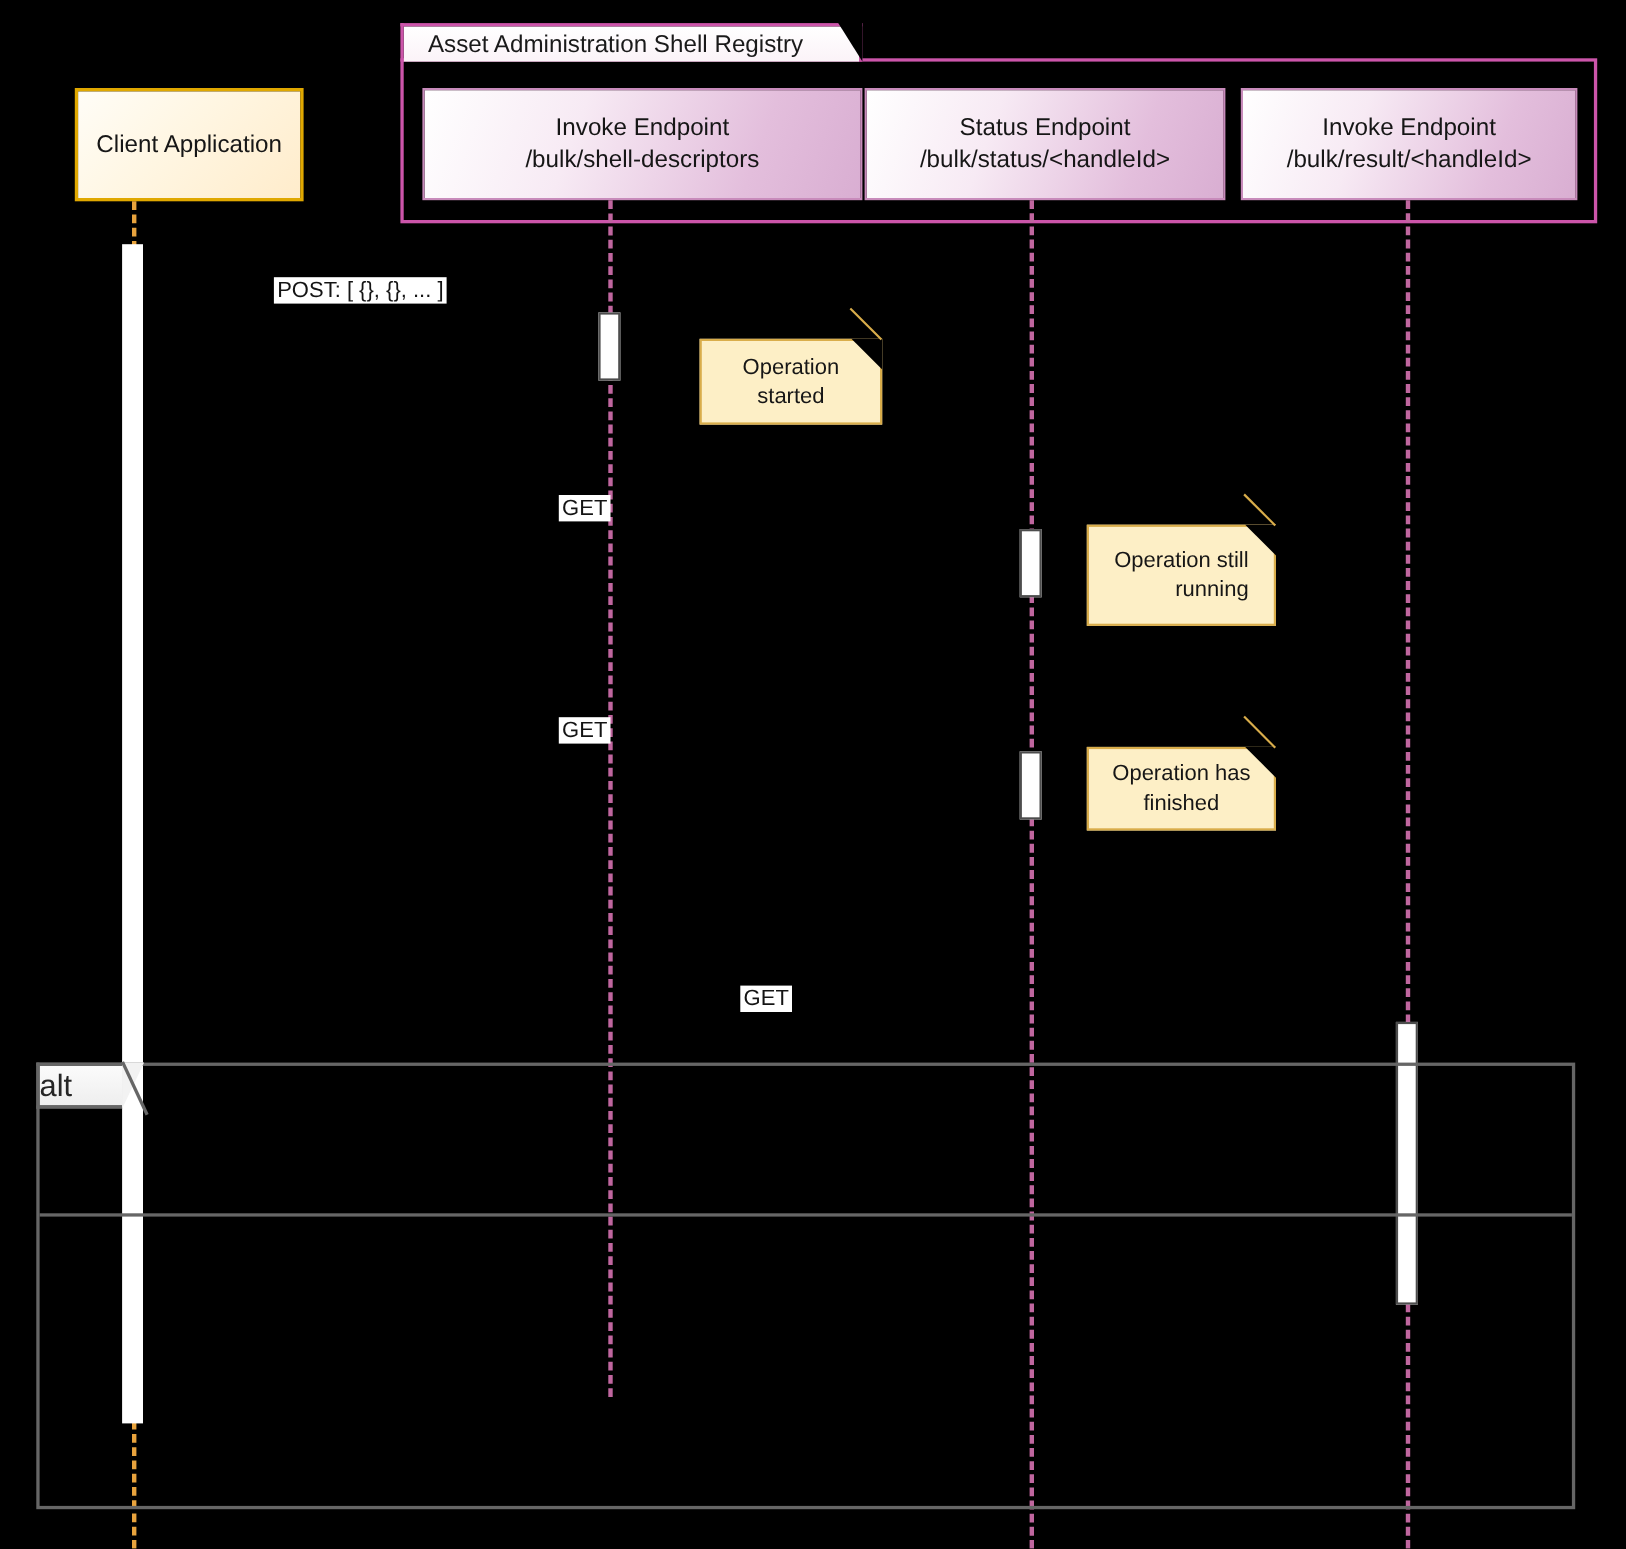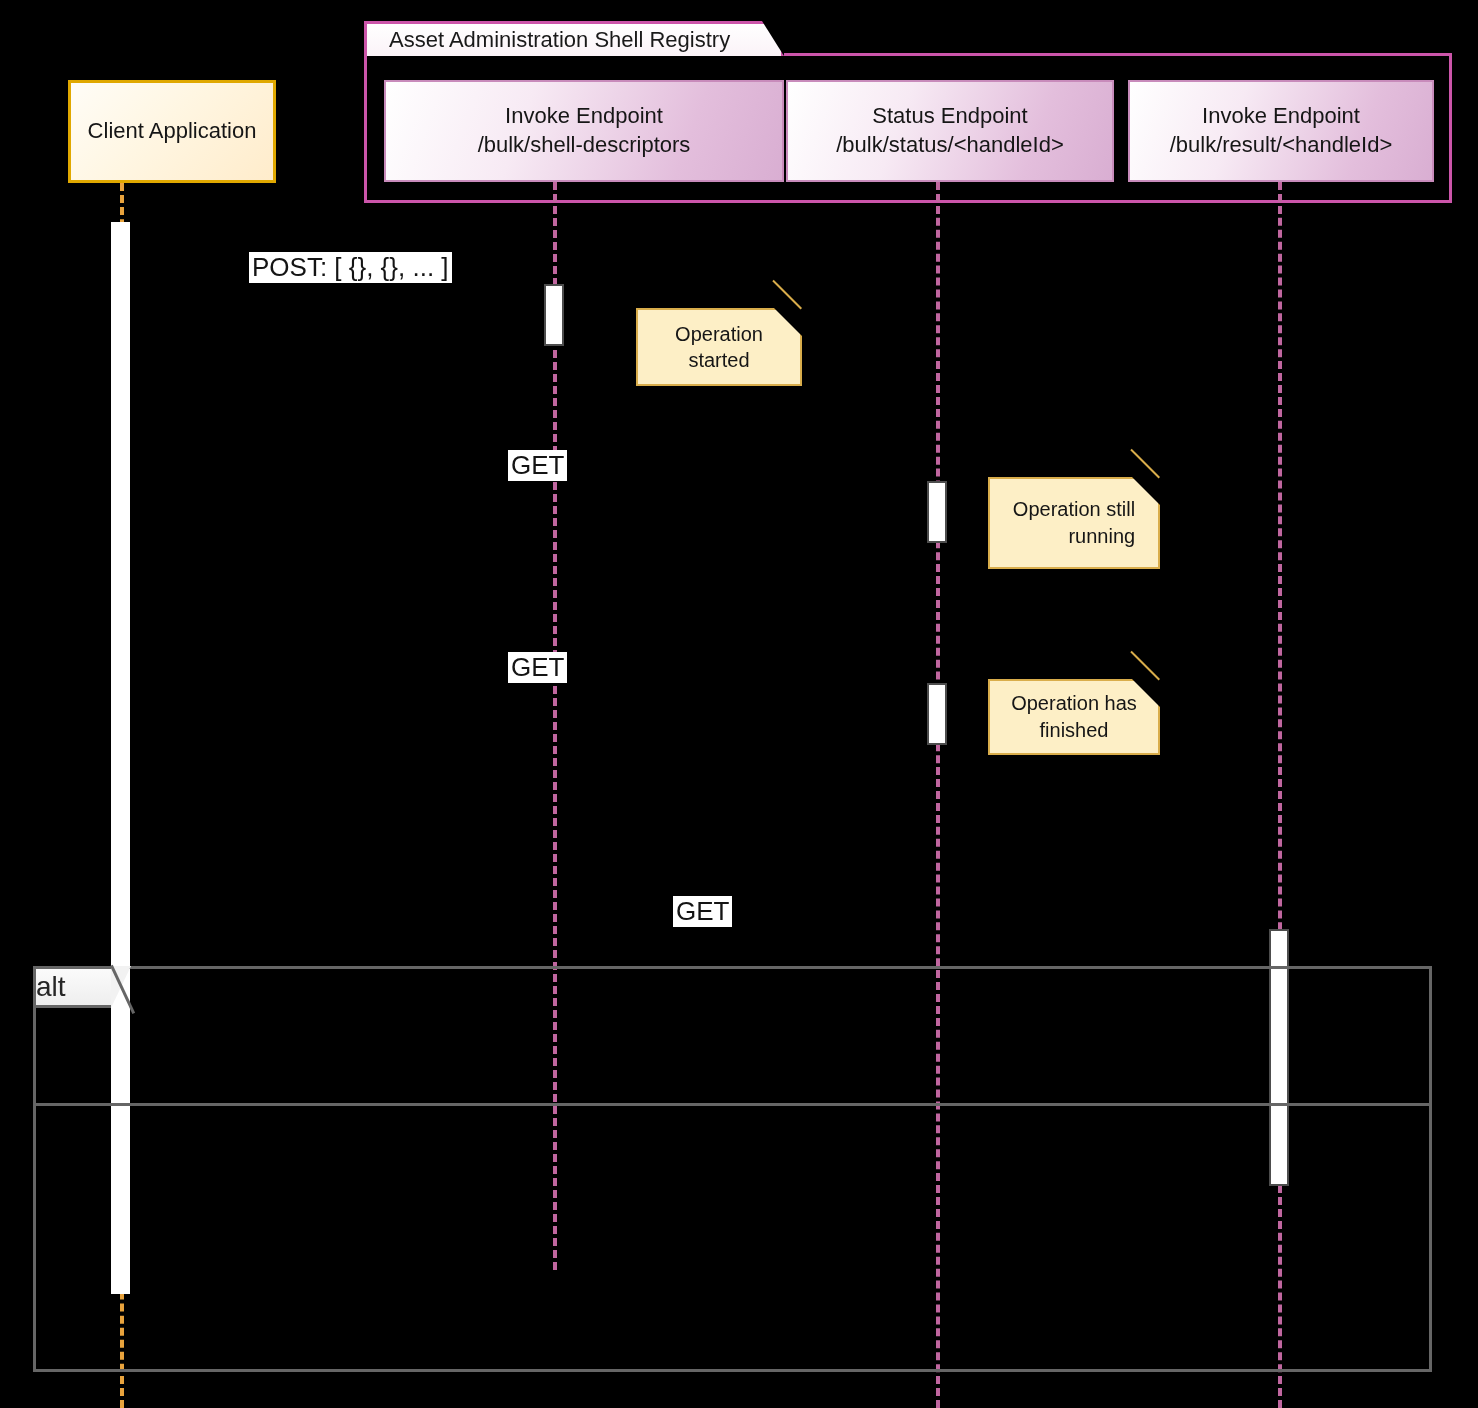--- a/index.html
+++ b/index.html
@@ -86,21 +86,21 @@
   .activation.plain {
     border: none;
     background: #ffffff;
   }
 
   
   .msg-label {
     position: absolute;
     background: #ffffff;
     color: #141414;
-    font-size: 26px;
+    font-size: 20px;
     line-height: 1.12;
     padding: 1px 3px;
     white-space: nowrap;
   }
 
   
   .note {
     position: absolute;
     box-sizing: border-box;
     background: #fdefc6;

